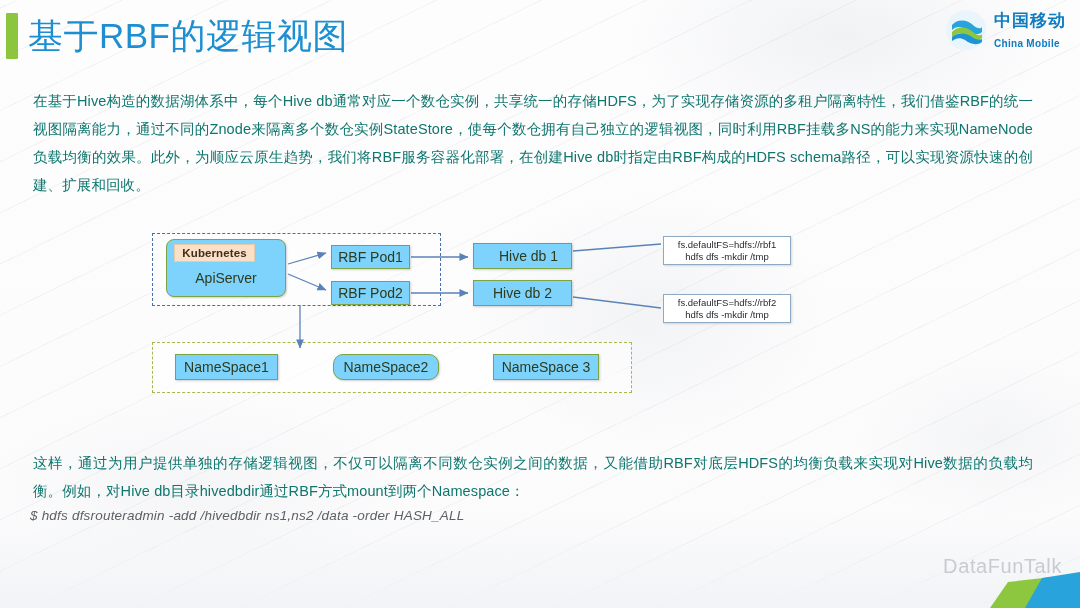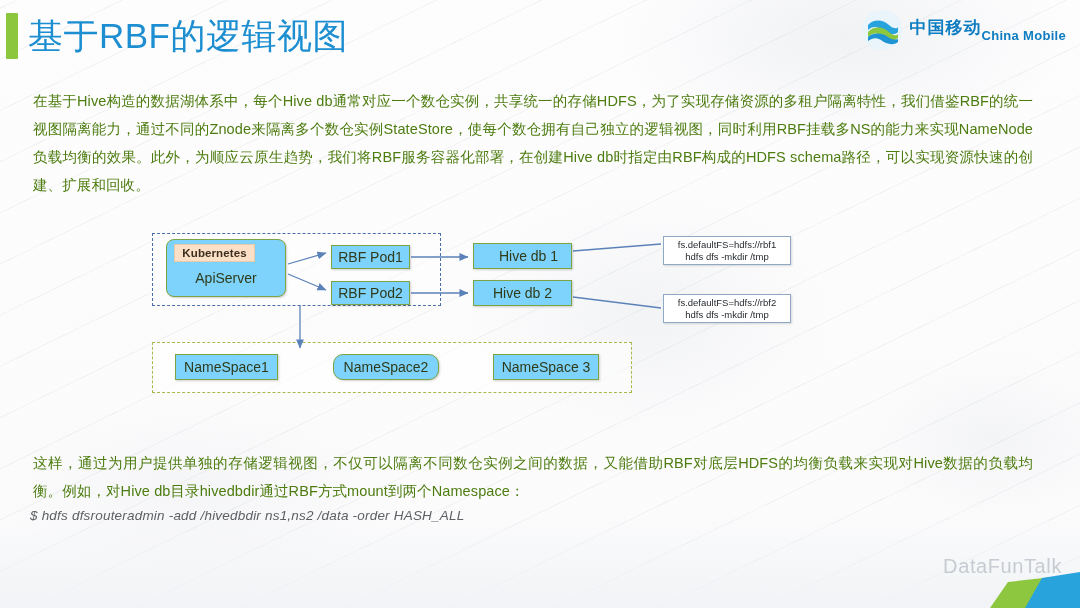--- a/index.html
+++ b/index.html
@@ -36,27 +36,27 @@
   }
   .slide-title{
     position:absolute;left:28px;top:10px;
     font-size:35px;line-height:52px;color:#1d8fd1;letter-spacing:.5px;
     white-space:nowrap;
   }
 
   
   .logo{position:absolute;right:14px;top:9px;display:flex;align-items:center;gap:7px;}
   .logo-mark{width:42px;height:42px;flex:0 0 42px;}
-  .logo-text{display:flex;flex-direction:row;line-height:1;}
+  .logo-text{display:flex;flex-direction:column;line-height:1;}
   .logo-cn{font-size:17px;color:#0d7cc0;letter-spacing:1px;font-weight:bold;}
-  .logo-en{font-size:13px;color:#0d7cc0;letter-spacing:.3px;font-weight:bold;margin-top:10px;}
+  .logo-en{font-size:10px;color:#0d7cc0;letter-spacing:.3px;font-weight:bold;margin-top:10px;}
 
   
   .para{
-    position:absolute;color:#4d7c0f;font-size:14.5px;line-height:28px;
+    position:absolute;color:#0f766e;font-size:14.5px;line-height:28px;
     letter-spacing:.1px;text-align:justify;
   }
   #para-top{left:33px;top:87px;width:1000px;}
   #para-bottom{left:33px;top:449px;width:1000px;}
   .code-line{
     position:absolute;left:30px;top:508px;
     font-style:italic;font-size:13.5px;color:#5e6064;letter-spacing:.2px;
     font-family:"Liberation Sans","DejaVu Sans",sans-serif;
   }
 

